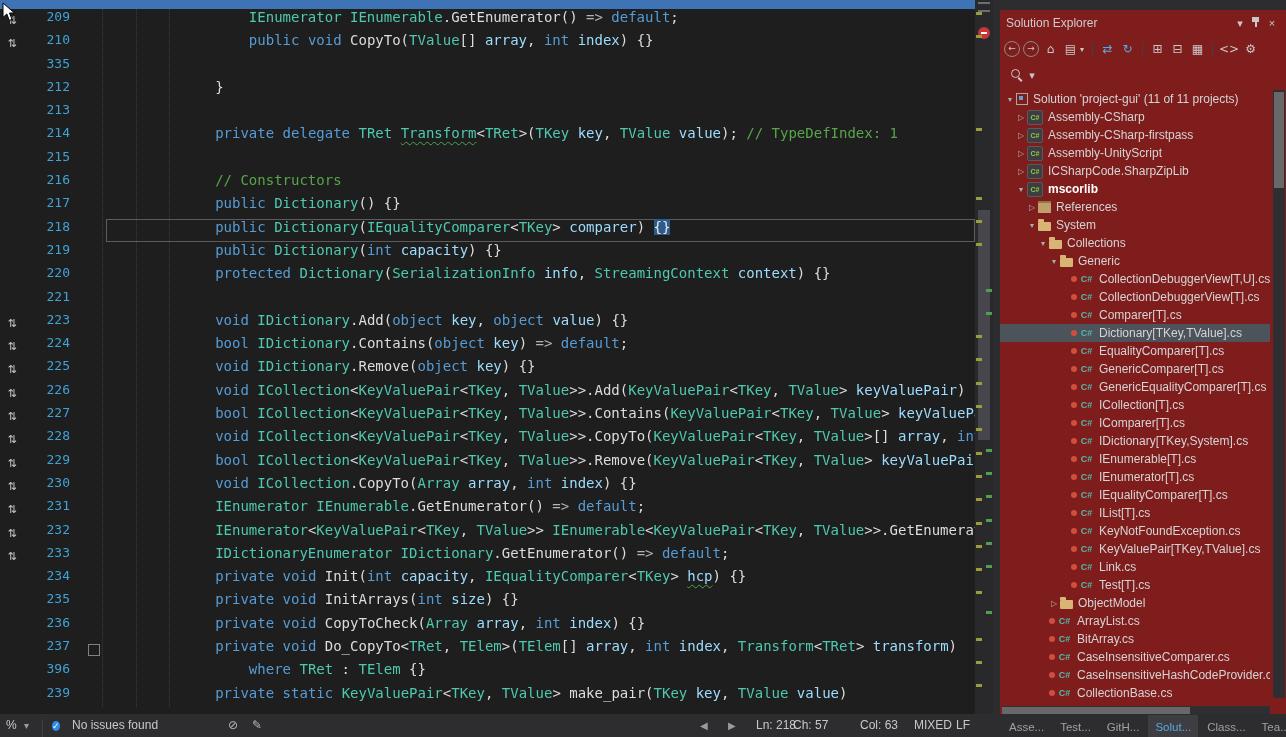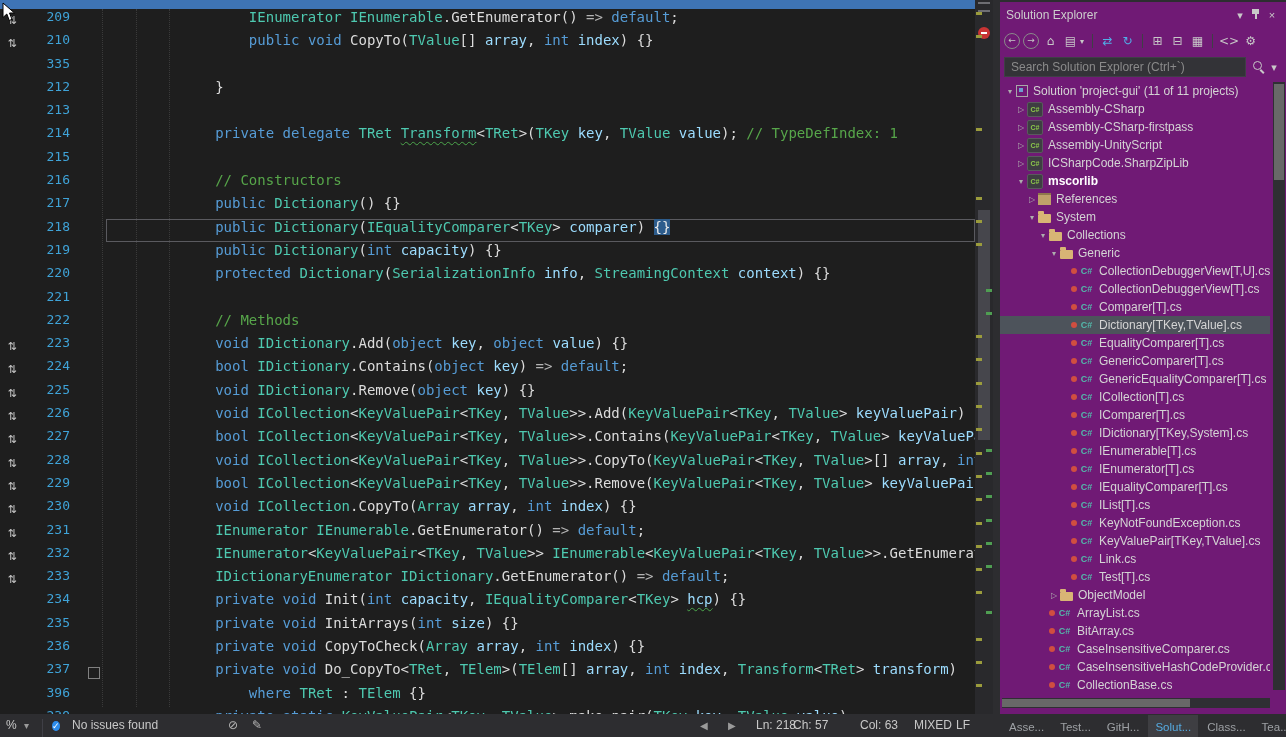--- a/index.html
+++ b/index.html
@@ -26,21 +26,21 @@
   #ruler{position:absolute;right:0;top:0;width:18px;height:714px;background:#29292C;}
   #split-grip{position:absolute;top:2px;left:3px;width:12px;height:6px;border-top:2px solid #6E6E73;border-bottom:2px solid #6E6E73;}
   #error-indicator{position:absolute;left:3px;top:27px;width:12px;height:12px;border-radius:50%;background:#C93434;}
   #error-indicator::after{content:"";position:absolute;left:3px;top:5px;width:6px;height:2px;background:#fff;}
   #ruler .mark{position:absolute;height:3px;width:6px;}
   #ruler .yellow{left:1px;background:#9B9C3C;}
   #ruler .green{right:1px;background:#4F9E52;}
   #ruler-thumb{position:absolute;left:3px;top:210px;width:12px;height:230px;background:#46464C;}
 
   
-  #solution-explorer{position:absolute;left:1000px;top:2px;width:286px;height:714px;background:#701a75;color:#D4D4D4;}
+  #solution-explorer{position:absolute;left:1000px;top:10px;width:286px;height:714px;background:#7f1d1d;color:#D4D4D4;}
   #se-header{height:26px;display:flex;align-items:center;padding:0 6px;font-size:12px;color:#CCCCCC;}
   #se-header .hspace{margin-left:auto;}
   .hicon{width:16px;text-align:center;color:#C8C8C8;font-size:11px;cursor:default;}
   .pin-icon{position:relative;width:12px;height:14px;display:inline-block;}
   .pin-icon::before{content:"";position:absolute;left:2px;top:2px;width:7px;height:5px;background:#C8C8C8;}
   .pin-icon::after{content:"";position:absolute;left:5px;top:7px;width:1.5px;height:5px;background:#C8C8C8;}
   #se-toolbar{height:26px;display:flex;align-items:center;padding:0 4px;gap:3px;}
   .tb-btn{min-width:17px;height:17px;line-height:17px;text-align:center;color:#C8C8C8;font-size:12px;font-family:"DejaVu Sans",sans-serif;cursor:default;}
   .tb-btn.accent{color:#51AEE8;}
   .tb-btn.round{width:14px;height:14px;min-width:14px;line-height:12px;border:1px solid #8A8A8A;border-radius:50%;font-size:9px;}
@@ -102,21 +102,20 @@
         <div class="line"><span class="g-icon"></span><span class="lnum">212</span><span class="fold"></span><span class="code">            <span>}</span></span></div>
         <div class="line"><span class="g-icon"></span><span class="lnum">213</span><span class="fold"></span><span class="code"></span></div>
         <div class="line"><span class="g-icon"></span><span class="lnum">214</span><span class="fold"></span><span class="code">            <span class="tk-k">private</span><span> </span><span class="tk-k">delegate</span><span> </span><span class="tk-t">TRet</span><span> </span><span class="tk-t tk-sq">Transform</span><span>&lt;</span><span class="tk-t">TRet</span><span>&gt;(</span><span class="tk-t">TKey</span><span> </span><span class="tk-p">key</span><span>, </span><span class="tk-t">TValue</span><span> </span><span class="tk-p">value</span><span>); </span><span class="tk-c">// TypeDefIndex: 1</span></span></div>
         <div class="line"><span class="g-icon"></span><span class="lnum">215</span><span class="fold"></span><span class="code"></span></div>
         <div class="line"><span class="g-icon"></span><span class="lnum">216</span><span class="fold"></span><span class="code">            <span class="tk-c">// Constructors</span></span></div>
         <div class="line"><span class="g-icon"></span><span class="lnum">217</span><span class="fold"></span><span class="code">            <span class="tk-k">public</span><span> </span><span class="tk-t">Dictionary</span><span>() {}</span></span></div>
         <div class="line cur"><span class="g-icon"></span><span class="lnum">218</span><span class="fold"></span><span class="code">            <span class="tk-k">public</span><span> </span><span class="tk-t">Dictionary</span><span>(</span><span class="tk-t">IEqualityComparer</span><span>&lt;</span><span class="tk-t">TKey</span><span>&gt; </span><span class="tk-p">comparer</span><span>) </span><span class="tk-sel">{}</span></span></div>
         <div class="line"><span class="g-icon"></span><span class="lnum">219</span><span class="fold"></span><span class="code">            <span class="tk-k">public</span><span> </span><span class="tk-t">Dictionary</span><span>(</span><span class="tk-k">int</span><span> </span><span class="tk-p">capacity</span><span>) {}</span></span></div>
         <div class="line"><span class="g-icon"></span><span class="lnum">220</span><span class="fold"></span><span class="code">            <span class="tk-k">protected</span><span> </span><span class="tk-t">Dictionary</span><span>(</span><span class="tk-t">SerializationInfo</span><span> </span><span class="tk-p">info</span><span>, </span><span class="tk-t">StreamingContext</span><span> </span><span class="tk-p">context</span><span>) {}</span></span></div>
         <div class="line"><span class="g-icon"></span><span class="lnum">221</span><span class="fold"></span><span class="code"></span></div>
-        <div class="line"><span class="g-icon"></span><span class="lnum">222</span><span class="fold"></span><span class="code">            <span class="tk-c">// Methods</span></span></div>
         <div class="line"><span class="g-icon">⇅</span><span class="lnum">223</span><span class="fold"></span><span class="code">            <span class="tk-k">void</span><span> </span><span class="tk-t">IDictionary</span><span>.Add(</span><span class="tk-k">object</span><span> </span><span class="tk-p">key</span><span>, </span><span class="tk-k">object</span><span> </span><span class="tk-p">value</span><span>) {}</span></span></div>
         <div class="line"><span class="g-icon">⇅</span><span class="lnum">224</span><span class="fold"></span><span class="code">            <span class="tk-k">bool</span><span> </span><span class="tk-t">IDictionary</span><span>.Contains(</span><span class="tk-k">object</span><span> </span><span class="tk-p">key</span><span>) </span><span class="tk-o">=&gt;</span><span> </span><span class="tk-k">default</span><span>;</span></span></div>
         <div class="line"><span class="g-icon">⇅</span><span class="lnum">225</span><span class="fold"></span><span class="code">            <span class="tk-k">void</span><span> </span><span class="tk-t">IDictionary</span><span>.Remove(</span><span class="tk-k">object</span><span> </span><span class="tk-p">key</span><span>) {}</span></span></div>
         <div class="line"><span class="g-icon">⇅</span><span class="lnum">226</span><span class="fold"></span><span class="code">            <span class="tk-k">void</span><span> </span><span class="tk-t">ICollection</span><span>&lt;</span><span class="tk-t">KeyValuePair</span><span>&lt;</span><span class="tk-t">TKey</span><span>, </span><span class="tk-t">TValue</span><span>&gt;&gt;.Add(</span><span class="tk-t">KeyValuePair</span><span>&lt;</span><span class="tk-t">TKey</span><span>, </span><span class="tk-t">TValue</span><span>&gt; </span><span class="tk-p">keyValuePair</span><span>) {}</span></span></div>
         <div class="line"><span class="g-icon">⇅</span><span class="lnum">227</span><span class="fold"></span><span class="code">            <span class="tk-k">bool</span><span> </span><span class="tk-t">ICollection</span><span>&lt;</span><span class="tk-t">KeyValuePair</span><span>&lt;</span><span class="tk-t">TKey</span><span>, </span><span class="tk-t">TValue</span><span>&gt;&gt;.Contains(</span><span class="tk-t">KeyValuePair</span><span>&lt;</span><span class="tk-t">TKey</span><span>, </span><span class="tk-t">TValue</span><span>&gt; </span><span class="tk-p">keyValuePair</span></span></div>
         <div class="line"><span class="g-icon">⇅</span><span class="lnum">228</span><span class="fold"></span><span class="code">            <span class="tk-k">void</span><span> </span><span class="tk-t">ICollection</span><span>&lt;</span><span class="tk-t">KeyValuePair</span><span>&lt;</span><span class="tk-t">TKey</span><span>, </span><span class="tk-t">TValue</span><span>&gt;&gt;.CopyTo(</span><span class="tk-t">KeyValuePair</span><span>&lt;</span><span class="tk-t">TKey</span><span>, </span><span class="tk-t">TValue</span><span>&gt;[] </span><span class="tk-p">array</span><span>, </span><span class="tk-k">int</span></span></div>
         <div class="line"><span class="g-icon">⇅</span><span class="lnum">229</span><span class="fold"></span><span class="code">            <span class="tk-k">bool</span><span> </span><span class="tk-t">ICollection</span><span>&lt;</span><span class="tk-t">KeyValuePair</span><span>&lt;</span><span class="tk-t">TKey</span><span>, </span><span class="tk-t">TValue</span><span>&gt;&gt;.Remove(</span><span class="tk-t">KeyValuePair</span><span>&lt;</span><span class="tk-t">TKey</span><span>, </span><span class="tk-t">TValue</span><span>&gt; </span><span class="tk-p">keyValuePair</span></span></div>
         <div class="line"><span class="g-icon">⇅</span><span class="lnum">230</span><span class="fold"></span><span class="code">            <span class="tk-k">void</span><span> </span><span class="tk-t">ICollection</span><span>.CopyTo(</span><span class="tk-t">Array</span><span> </span><span class="tk-p">array</span><span>, </span><span class="tk-k">int</span><span> </span><span class="tk-p">index</span><span>) {}</span></span></div>
         <div class="line"><span class="g-icon">⇅</span><span class="lnum">231</span><span class="fold"></span><span class="code">            <span class="tk-t">IEnumerator</span><span> </span><span class="tk-t">IEnumerable</span><span>.GetEnumerator() </span><span class="tk-o">=&gt;</span><span> </span><span class="tk-k">default</span><span>;</span></span></div>
         <div class="line"><span class="g-icon">⇅</span><span class="lnum">232</span><span class="fold"></span><span class="code">            <span class="tk-t">IEnumerator</span><span>&lt;</span><span class="tk-t">KeyValuePair</span><span>&lt;</span><span class="tk-t">TKey</span><span>, </span><span class="tk-t">TValue</span><span>&gt;&gt; </span><span class="tk-t">IEnumerable</span><span>&lt;</span><span class="tk-t">KeyValuePair</span><span>&lt;</span><span class="tk-t">TKey</span><span>, </span><span class="tk-t">TValue</span><span>&gt;&gt;.GetEnumerator() </span></span></div>
@@ -184,21 +183,20 @@
         <span class="tb-btn accent">↻</span>
         <span class="tb-sep"></span>
         <span class="tb-btn">⊞</span>
         <span class="tb-btn">⊟</span>
         <span class="tb-btn">▦</span>
         <span class="tb-sep"></span>
         <span class="tb-btn">&lt;&gt;</span>
         <span class="tb-btn">⚙</span>
       </div>
     <div id="se-search-row">
-      <input id="se-search" placeholder="Search Solution Explorer (Ctrl+`)" style="">
       <span class="search-icon"></span>
       <span class="hicon">▾</span>
     </div>
     <div id="se-tree">
         <div class="trow" style="padding-left: 4px;">
           <span class="arrow">▾</span>
           <span class="ticon solution"></span>
           <span class="tlabel">Solution 'project-gui' (11 of 11 projects)</span>
         </div>
         <div class="trow" style="padding-left: 15px;">

